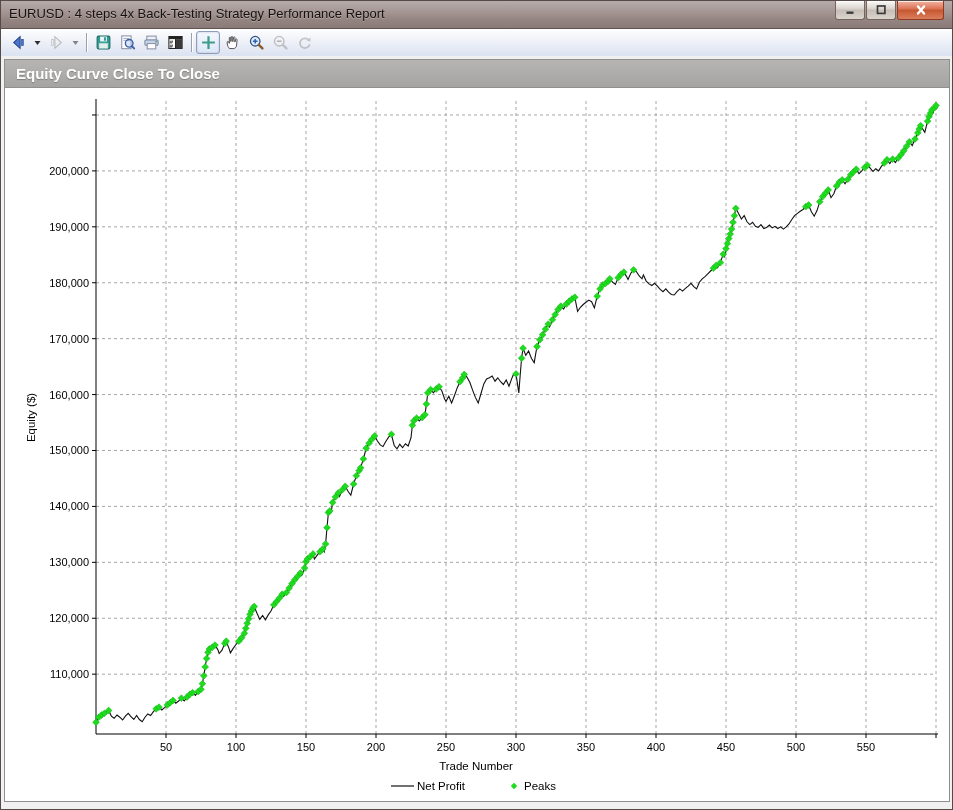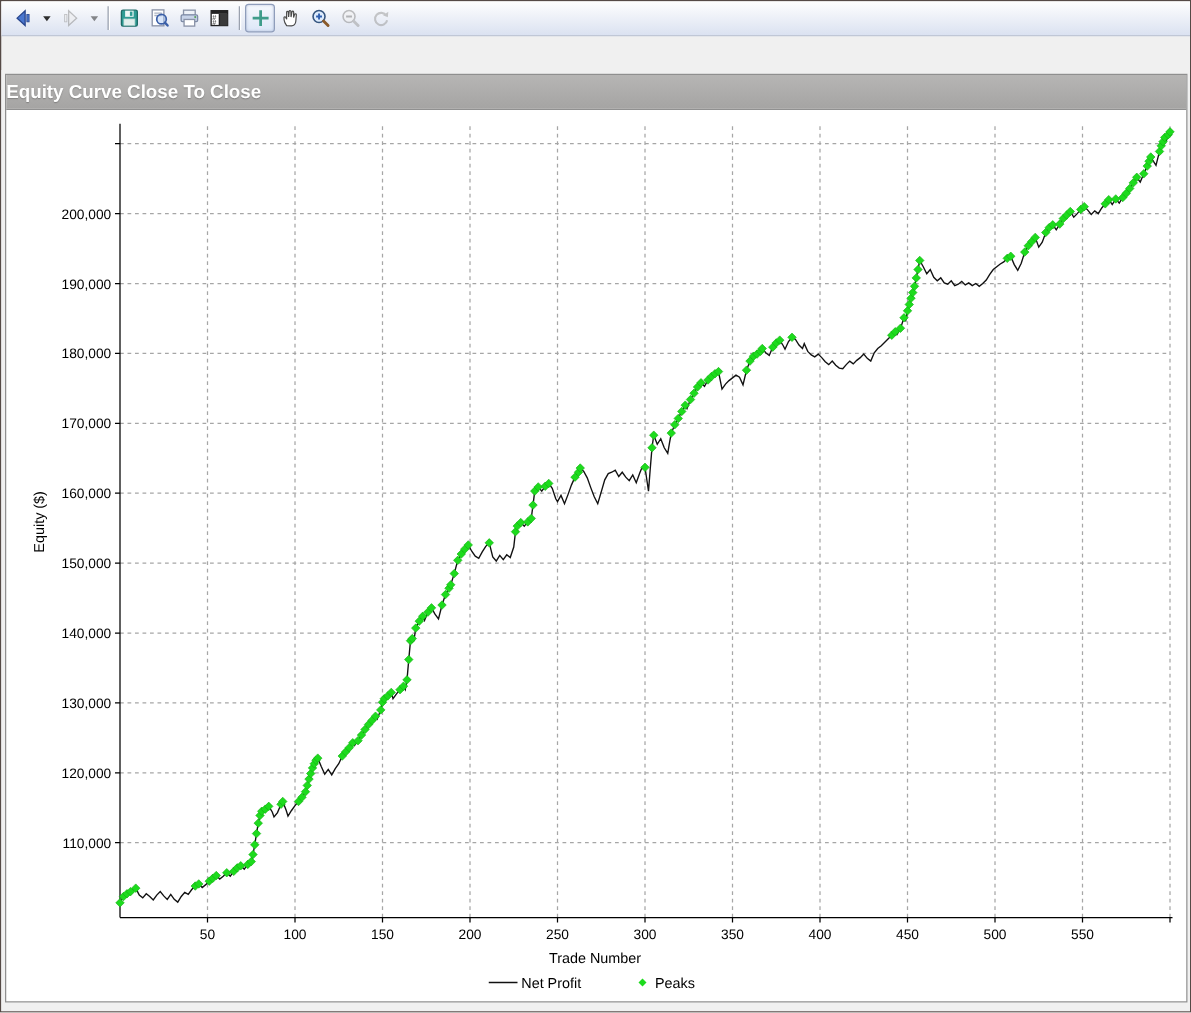--- a/index.html
+++ b/index.html
@@ -27,29 +27,49 @@
   .tb-btn.selected{border-color:#8f9dbb;background:linear-gradient(#f5f8fd,#dde7f8);
     box-shadow:inset 0 0 2px rgba(90,110,160,.4);}
   .tb-btn.disabled{opacity:.55;filter:grayscale(1);}
   .tb-sep{width:1px;height:19px;background:#9aa1ae;margin:0 4px;box-shadow:1px 0 0 #fff;}
   
   .bodyarea{position:absolute;top:55px;left:0;right:0;bottom:0;background:#f0f0f0;}
   .panel{position:absolute;left:3px;top:3px;width:944px;height:741px;
     background:#fff;border:1px solid #8f8f8f;}
   .panel-header{height:27px;background:linear-gradient(#b6b5b4,#a5a4a3);
     border-bottom:1px solid #909090;display:flex;align-items:center;}
-  .panel-header span{color:#fff;font-weight:bold;font-size:15px;
+  .panel-header span{color:#fff;font-weight:bold;font-size:15px;padding-left:11px;
     text-shadow:0 1px 1px rgba(0,0,0,.25);}
   .chart-wrap{position:absolute;left:0;top:28px;width:944px;height:712px;}
   svg text{font-family:"Liberation Sans",sans-serif;}
 </style>
 </head>
 <body>
 
 <div class="window">
+  <div class="titlebar">
+    <span class="title-text">EURUSD : 4 steps 4x Back-Testing Strategy Performance Report</span>
+    <div class="win-controls">
+      <div class="win-btn minb">
+        <svg width="14" height="14" viewBox="0 0 14 14">
+            <rect x="3.5" y="8.5" width="7" height="2.4" fill="#3c3c3c"></rect>
+          </svg>
+      </div>
+      <div class="win-btn maxb">
+        <svg width="14" height="14" viewBox="0 0 14 14">
+            <rect x="3.5" y="3" width="7.4" height="7.4" fill="none" stroke="#3c3c3c" stroke-width="1.7"></rect>
+          </svg>
+      </div>
+      <div class="win-btn closeb">
+        <svg width="14" height="14" viewBox="0 0 14 14">
+            <path d="M4 3.5 L10 10.5 M10 3.5 L4 10.5" stroke="#fff" stroke-width="2.4" stroke-linecap="round"></path>
+          </svg>
+      </div>
+    </div>
+  </div>
 
   <div class="toolbar" id="toolbar">
       <span class="tb-btn">
         <svg width="17" height="17" viewBox="0 0 16 16">
           <path d="M9.5 2.5 L3.5 8 L9.5 13.5 Z" fill="#4a77cf" stroke="#27458d" stroke-width="1"></path>
           <rect x="10.8" y="5.2" width="1.7" height="5.6" fill="#4a77cf" stroke="#27458d" stroke-width="0.6"></rect>
         </svg>
       </span>
       <span class="tb-btn narrow">
         <svg width="9" height="9" viewBox="0 0 9 9">

